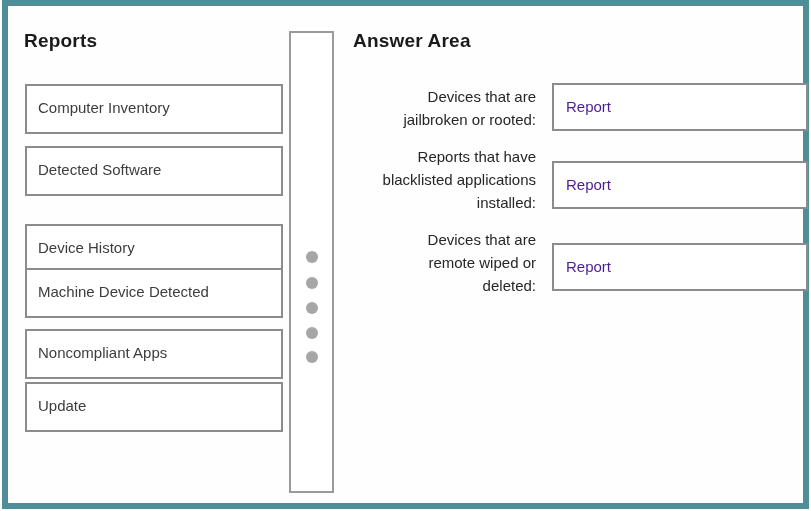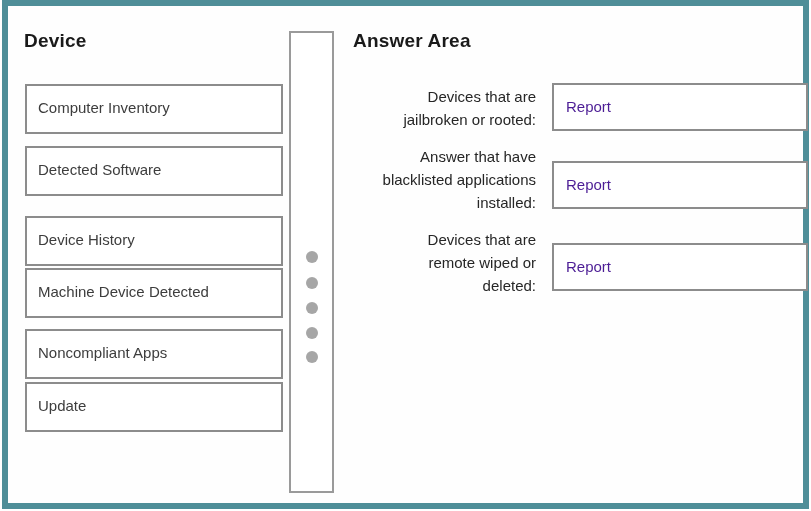--- a/index.html
+++ b/index.html
@@ -45,21 +45,21 @@
     align-items: center;
     padding-left: 11px;
     padding-bottom: 4px;
     box-sizing: content-box;
     font-size: 15px;
     color: #3d3d3d;
     cursor: move;
   }
   #item-0 { top: 78px; }
   #item-1 { top: 140px; }
-  #item-2 { top: 210px; }
+  #item-2 { top: 218px; }
   #item-3 { top: 262px; }
   #item-4 { top: 323px; }
   #item-5 { top: 376px; }
 
   #divider-bar {
     position: absolute;
     left: 281px;
     top: 25px;
     width: 41px;
     height: 458px;
@@ -113,21 +113,21 @@
   #slot-0 { top: 77px; }
   #slot-1 { top: 155px; }
   #slot-2 { top: 237px; }
 </style>
 </head>
 <body>
 
 <div id="stage">
   <div id="frame">
 
-    <div id="reports-title" class="panel-title">Device</div>
+    <div id="reports-title" class="panel-title">Reports</div>
 
     <div id="item-0" class="item-box">Computer Inventory</div>
     <div id="item-1" class="item-box">Detected Software</div>
     <div id="item-2" class="item-box">Device History</div>
     <div id="item-3" class="item-box">Machine Device Detected</div>
     <div id="item-4" class="item-box">Noncompliant Apps</div>
     <div id="item-5" class="item-box">Update</div>
 
     <div id="divider-bar">
       <span id="dot-0" class="dot"></span>
@@ -136,21 +136,21 @@
       <span id="dot-3" class="dot"></span>
       <span id="dot-4" class="dot"></span>
     </div>
 
     <div id="answer-title" class="panel-title">Answer Area</div>
 
     <div id="label-0" class="slot-label">Devices that are
 jailbroken or rooted:</div>
     <div id="slot-0" class="slot-box">Report</div>
 
-    <div id="label-1" class="slot-label">Answer that have
+    <div id="label-1" class="slot-label">Reports that have
 blacklisted applications
 installed:</div>
     <div id="slot-1" class="slot-box">Report</div>
 
     <div id="label-2" class="slot-label">Devices that are
 remote wiped or
 deleted:</div>
     <div id="slot-2" class="slot-box">Report</div>
 
   </div>

